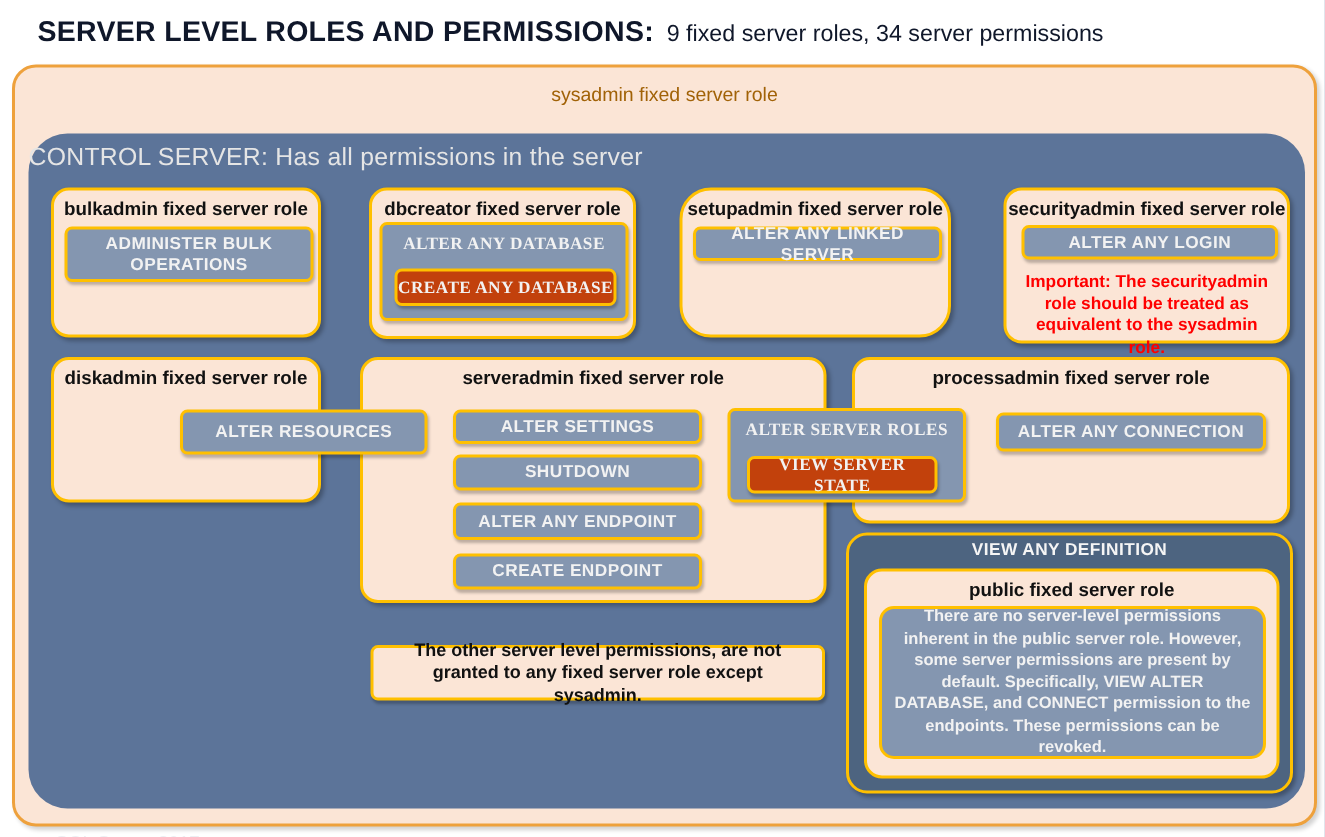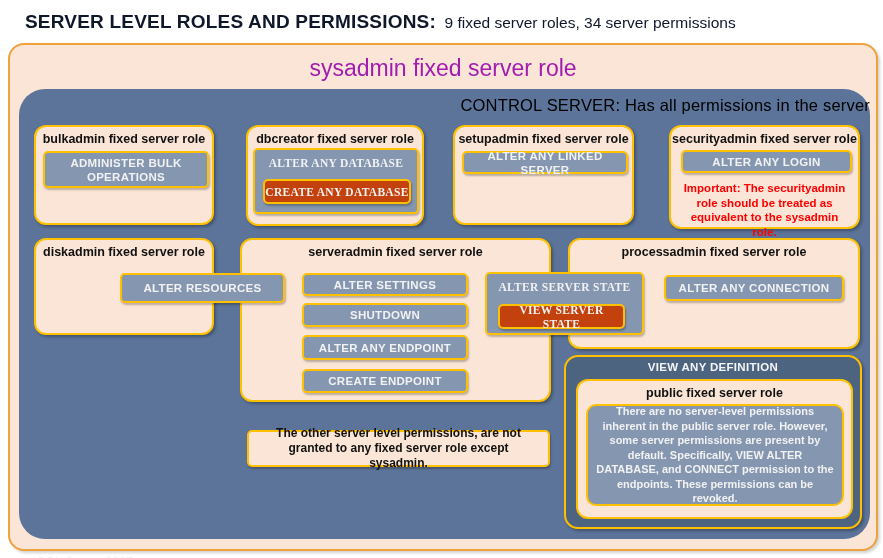--- a/index.html
+++ b/index.html
@@ -20,30 +20,30 @@
 
   .sysadmin-box {
     position: absolute; left: 8px; top: 43px; width: 870px; height: 508px;
     background: #FBE5D6;
     border: 2px solid #EEA13C;
     border-radius: 16px;
     box-shadow: 2px 2px 3px rgba(0,0,0,0.18);
   }
   .sysadmin-title {
     position: absolute; left: 0; right: 0; top: 10px;
-    text-align: center; color: #a21caf; font-size: 23px;
+    text-align: center; color: #a16207; font-size: 13px;
   }
   .control-box {
     position: absolute; left: 9px; top: 44px; width: 851px; height: 450px;
     background: #5C7499;
     border-radius: 26px;
   }
   .control-title {
     position: absolute; left: 0; right: 0; top: 7px;
-    text-align: right; color: #000000; font-size: 16.5px; letter-spacing: 0.2px;
+    text-align: left; color: #e5e5e5; font-size: 16.5px; letter-spacing: 0.2px;
   }
   .role-box {
     position: absolute;
     background: #FBE5D6;
     border: 2px solid #FFC000;
     border-radius: 12px;
     box-shadow: 2px 2px 3px rgba(0,0,0,0.28);
   }
   .role-title {
     position: absolute; left: 0; right: 0; top: 5px;
@@ -134,21 +134,21 @@
       </div>
 
       <div class="role-box" style="left:227px; top:36px; width:178px; height:101px;">
         <div class="role-title">dbcreator fixed server role</div>
         <div class="perm holder" style="left:5px; top:21px; width:166px; height:66px;">
           <span>ALTER ANY DATABASE</span>
           <div class="perm dark" style="left:8px; top:29px; width:148px; height:25px;">CREATE ANY DATABASE</div>
         </div>
       </div>
 
-      <div class="role-box" style="left:434px; top:36px; width:181px; height:100px;">
+      <div class="role-box" style="left:434px; top:36px; width:181px; height:100px;border-radius:21px;">
         <div class="role-title">setupadmin fixed server role</div>
         <div class="perm" style="left:7px; top:24px; width:166px; height:23px;">ALTER ANY LINKED SERVER</div>
       </div>
 
       <div class="role-box" style="left:650px; top:36px; width:191px; height:104px;">
         <div class="role-title">securityadmin fixed server role</div>
         <div class="perm" style="left:10px; top:23px; width:171px; height:23px;">ALTER ANY LOGIN</div>
         <div class="warning">Important: The securityadmin role should be treated as equivalent to the sysadmin role.</div>
       </div>
 
@@ -165,21 +165,21 @@
       </div>
 
       <div class="role-box" style="left:549px; top:149px; width:292px; height:111px;">
         <div class="role-title">processadmin fixed server role</div>
         <div class="perm" style="left:94px; top:35px; width:180px; height:26px;">ALTER ANY CONNECTION</div>
       </div>
 
       <div class="perm" style="left:101px; top:184px; width:165px; height:30px;">ALTER RESOURCES</div>
 
       <div class="perm holder" style="left:466px; top:183px; width:159px; height:63px;">
-        <span>ALTER SERVER STATE</span>
+        <span>ALTER SERVER ROLES</span>
         <div class="perm dark" style="left:11px; top:30px; width:127px; height:25px;">VIEW SERVER STATE</div>
       </div>
 
       <div class="note-box" style="left:228px; top:341px; width:303px; height:37px;">The other server level permissions, are not granted to any fixed server role except sysadmin.</div>
 
       <div class="vad-box" style="left:545px; top:266px; width:298px; height:174px;padding-left:36px;">
         <div class="vad-title">VIEW ANY DEFINITION</div>
         <div class="public-box" style="left:10px; top:22px; width:277px; height:140px;">
           <div class="role-title">public fixed server role</div>
           <div class="public-desc" style="left:8px; top:23px; width:258px; height:102px;">There are no server-level permissions inherent in the public server role. However, some server permissions are present by default. Specifically, VIEW ALTER DATABASE, and CONNECT permission to the endpoints. These permissions can be revoked.</div>

